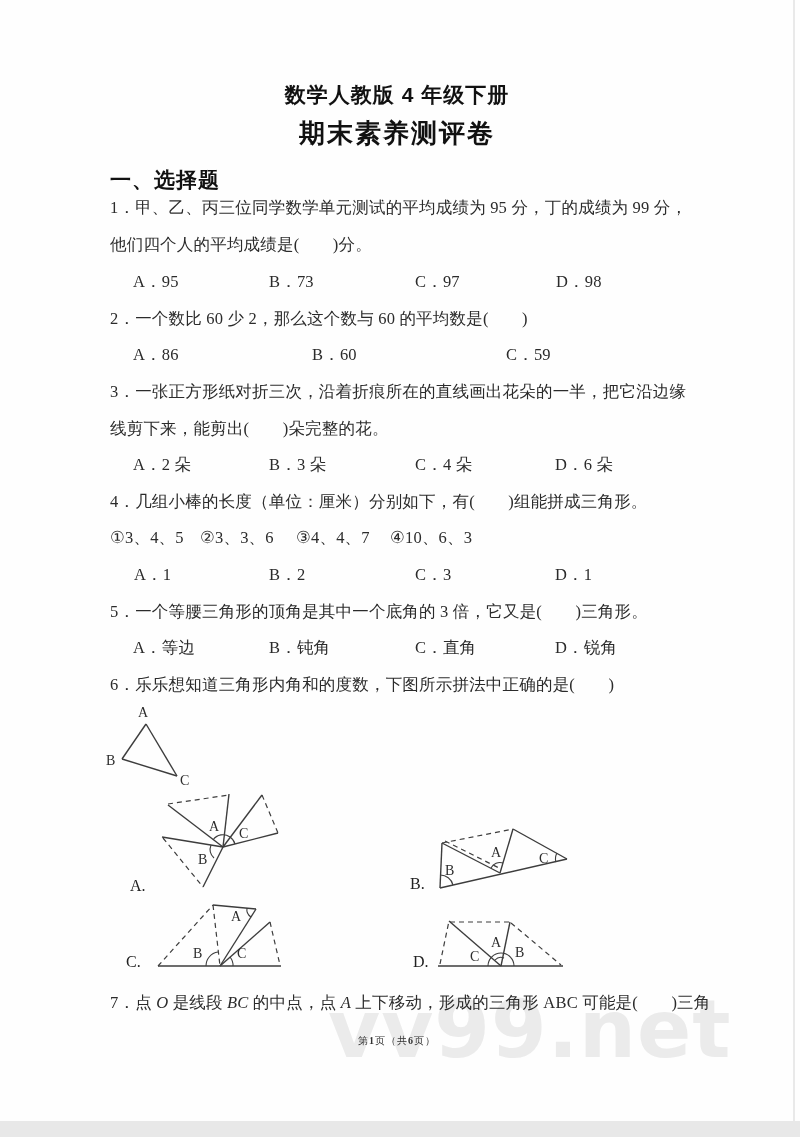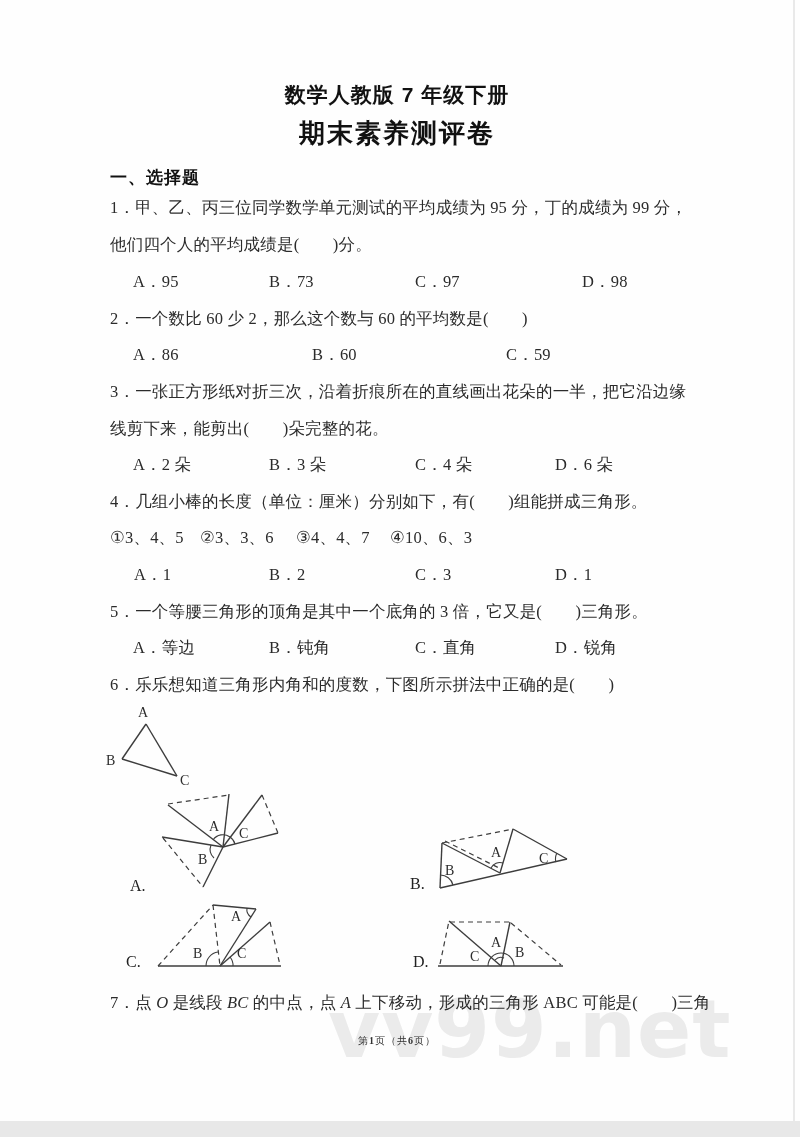--- a/index.html
+++ b/index.html
@@ -4,21 +4,21 @@
 <style>
   html,body{margin:0;padding:0;background:#fff;}
   .page{
     position:relative;width:800px;height:1137px;background:#fefefe;overflow:hidden;
     font-family:"Liberation Serif","DejaVu Serif",serif;color:#2b2b2b;
   }
   .center{position:absolute;left:0;width:794px;text-align:center;}
   .heading{font-family:"Liberation Sans","DejaVu Sans",sans-serif;font-weight:700;color:#111;}
   .title{top:81px;font-size:21px;letter-spacing:1px;}
   .subtitle{top:116px;font-size:26px;letter-spacing:2px;}
-  .section{position:absolute;left:110px;top:166px;font-size:17px;letter-spacing:1px;}
+  .section{position:absolute;left:110px;top:166px;font-size:21px;letter-spacing:1px;}
   .line{position:absolute;left:110px;font-size:16.5px;letter-spacing:0.2px;white-space:pre;line-height:22px;}
   .optrow{position:absolute;left:0;top:0;width:100%;height:24px;text-decoration:underline;}
   .optrow span{position:absolute;font-size:16.5px;letter-spacing:0.2px;white-space:pre;}
   .footer{position:absolute;top:1034px;left:0;width:794px;text-align:center;font-size:10px;color:#333;letter-spacing:1px;z-index:1;}
   .watermark{
     position:absolute;left:328px;top:983px;z-index:0;
     font-family:"DejaVu Sans","Liberation Sans",sans-serif;
     font-weight:800;font-size:80px;color:#ebebeb;letter-spacing:1px;user-select:none;
   }
   .figures{position:absolute;left:80px;top:695px;z-index:1;}
@@ -33,31 +33,31 @@
   .caption{font-family:"Liberation Serif","DejaVu Serif",serif;font-size:16px;fill:#222;}
 </style>
 </head>
 <body>
 
 <div class="page">
 
   <div class="watermark">vv99.net</div>
 
   <div class="content">
-    <div class="center heading title">数学人教版 7 年级下册</div>
+    <div class="center heading title">数学人教版 4 年级下册</div>
     <div class="center heading subtitle">期末素养测评卷</div>
     <div class="section heading">一、选择题</div>
 
     <div class="line" style="top:197px">1．甲、乙、丙三位同学数学单元测试的平均成绩为 95 分，丁的成绩为 99 分，</div>
     <div class="line" style="top:234px">他们四个人的平均成绩是(　　)分。</div>
     <div class="optrow" style="top:271px">
       <span style="left:133px">A．95</span>
       <span style="left:269px">B．73</span>
       <span style="left:415px">C．97</span>
-      <span style="left:582px">D．98</span>
+      <span style="left:556px">D．98</span>
     </div>
 
     <div class="line" style="top:308px">2．一个数比 60 少 2，那么这个数与 60 的平均数是(　　)</div>
     <div class="optrow" style="top:344px">
       <span style="left:133px">A．86</span>
       <span style="left:312px">B．60</span>
       <span style="left:506px">C．59</span>
     </div>
 
     <div class="line" style="top:381px">3．一张正方形纸对折三次，沿着折痕所在的直线画出花朵的一半，把它沿边缘</div>

